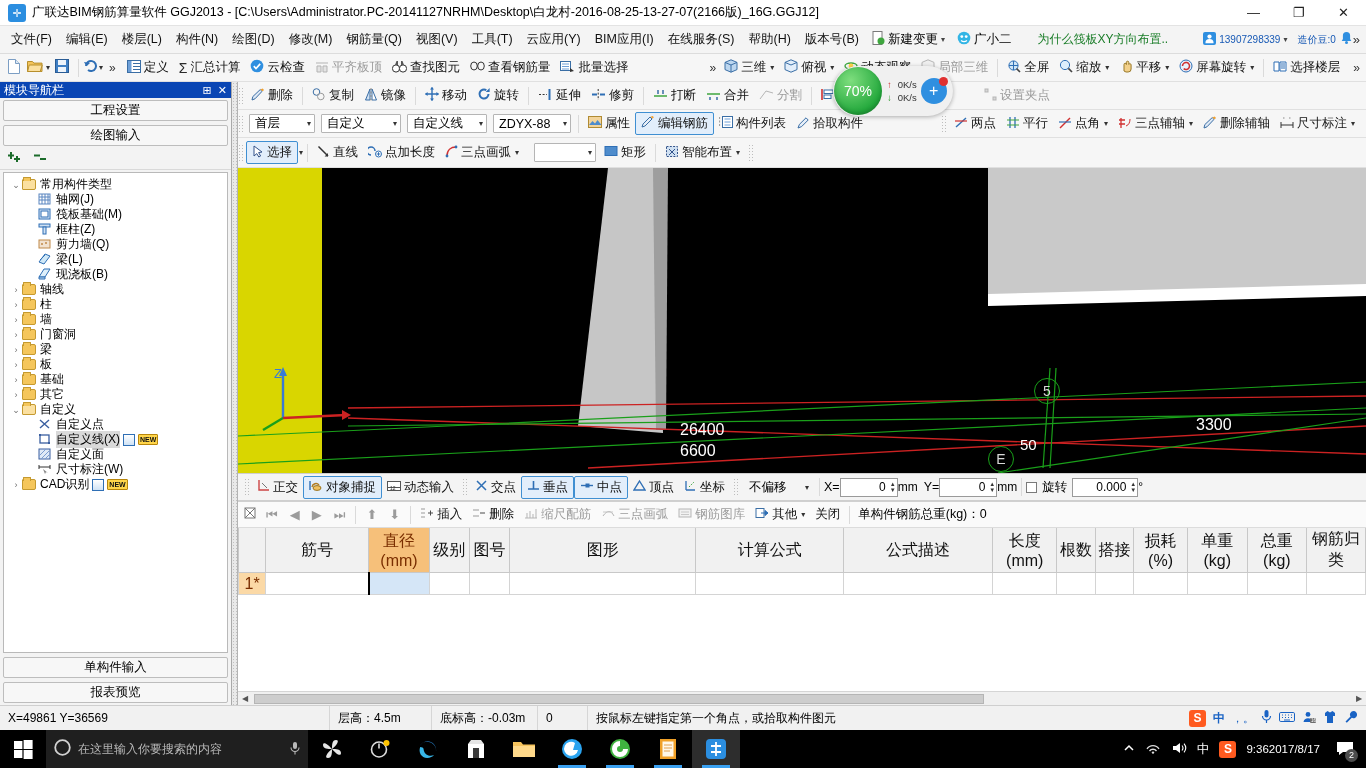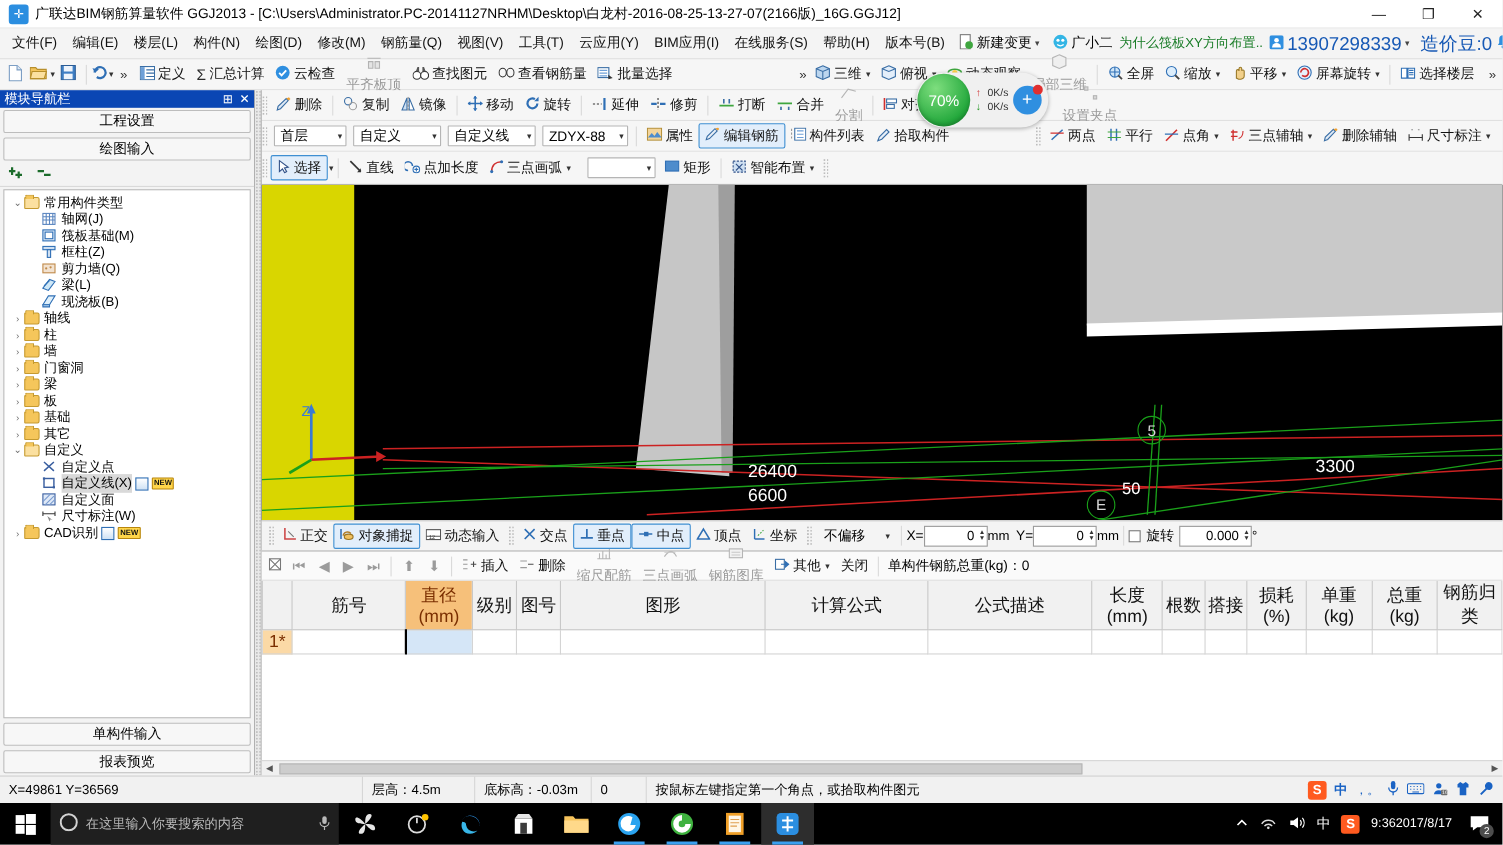--- a/index.html
+++ b/index.html
@@ -29,32 +29,32 @@
             font-size:13px;color:#222;}
 
   
   .menubar {
     height:28px; background:#f4f4f4; display:flex; align-items:center;
     border-bottom:1px solid #dcdcdc; padding-left:4px; white-space:nowrap;
   }
   .menu-item { padding:3px 7px; font-size:12.5px; color:#111; }
   .mb-link { display:flex;align-items:center;gap:3px;padding:2px 6px;font-size:12.5px;}
   .mb-green { color:#1a7d28; font-size:12px; }
-  .mb-blue  { color:#1759b5; font-size:17px; }
+  .mb-blue  { color:#1759b5; font-size:10px; }
   .chev { font-size:8px; color:#444; }
 
   .ic { display:inline-block; vertical-align:middle; }
 
   
   .toolbar {
     height:28px; background:#f6f6f6; display:flex; align-items:center;
     border-bottom:1px solid #e0e0e0; white-space:nowrap; padding-left:3px;
   }
   .tool { display:flex;align-items:center;gap:3px;padding:2px 5px;font-size:12.5px;color:#111;}
-  .tool.dim { color:#9a9a9a;flex-direction:column; }
+  .tool.dim { color:#9a9a9a; }
   .tool.boxed { border:1px solid #3f8fd2; background:#e2eefb; border-radius:2px;}
   .grip { width:5px;height:18px;margin:0 3px;
           background-image:radial-gradient(#bdbdbd 40%,transparent 41%);
           background-size:3px 3px;}
   .vsep { width:1px;height:18px;background:#dadada;margin:0 4px;}
   .caret { font-size:8px;color:#333;margin-left:1px;}
 
   .combo {
     height:19px;min-width:62px;border:1px solid #b5b5b5;background:#fff;
     display:flex;align-items:center;justify-content:space-between;

